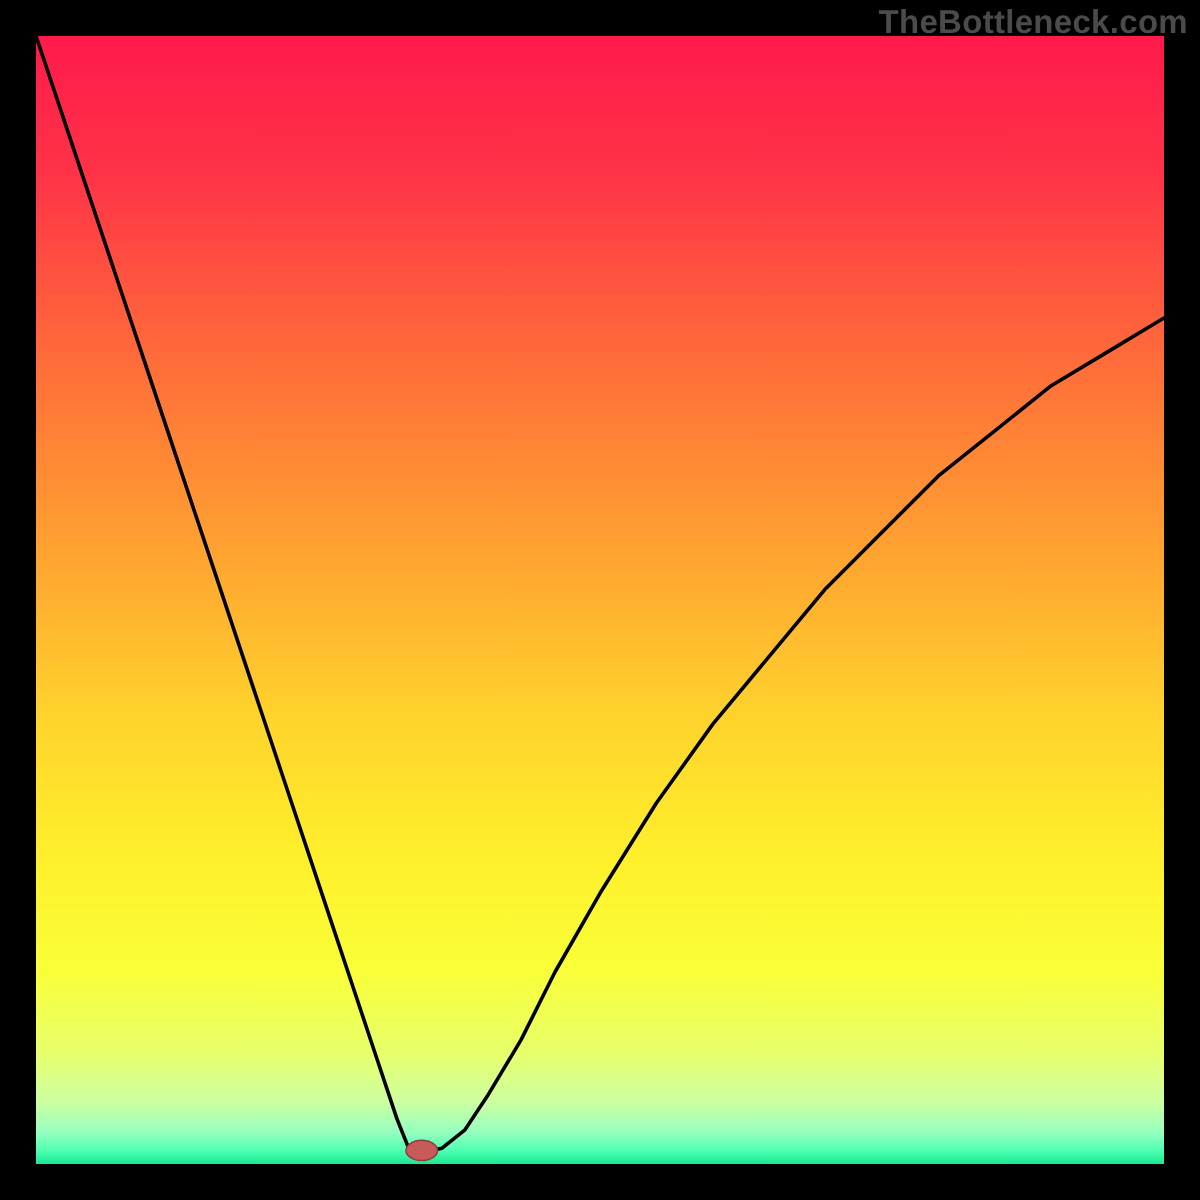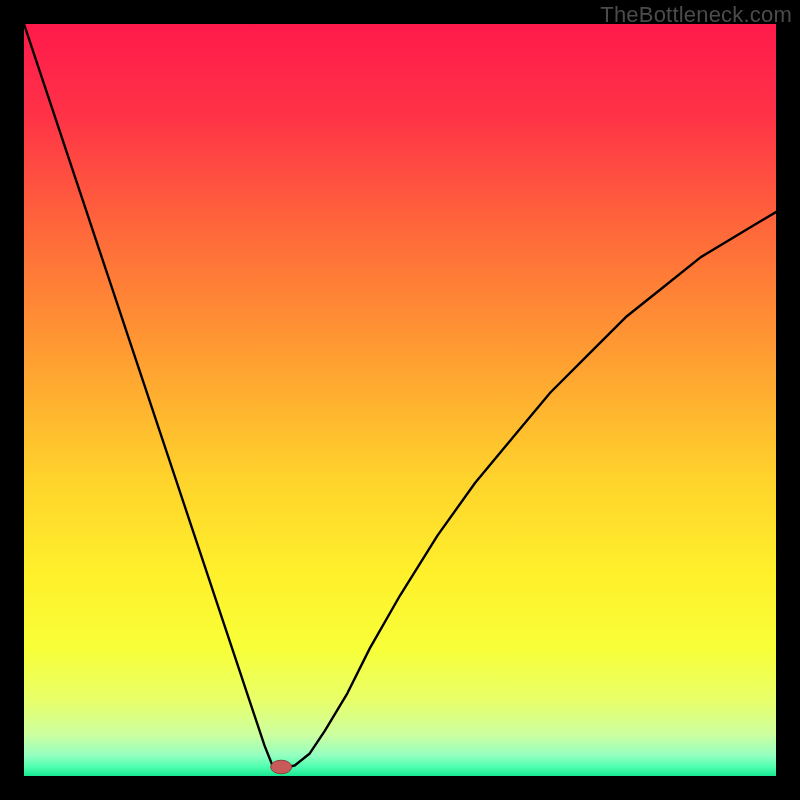--- a/index.html
+++ b/index.html
@@ -25,21 +25,21 @@
     width: 752px;
     height: 752px;
     overflow: hidden;
   }
   .watermark {
     position: absolute;
     top: 2px;
     right: 8px;
     color: #4b4b4b;
     font-size: 22px;
-    font-weight: 400;
+    font-weight: 700;
     letter-spacing: 0.2px;
     user-select: none;
   }
   svg { display: block; }
 </style>
 </head>
 <body>
 
 <div class="frame">
 

